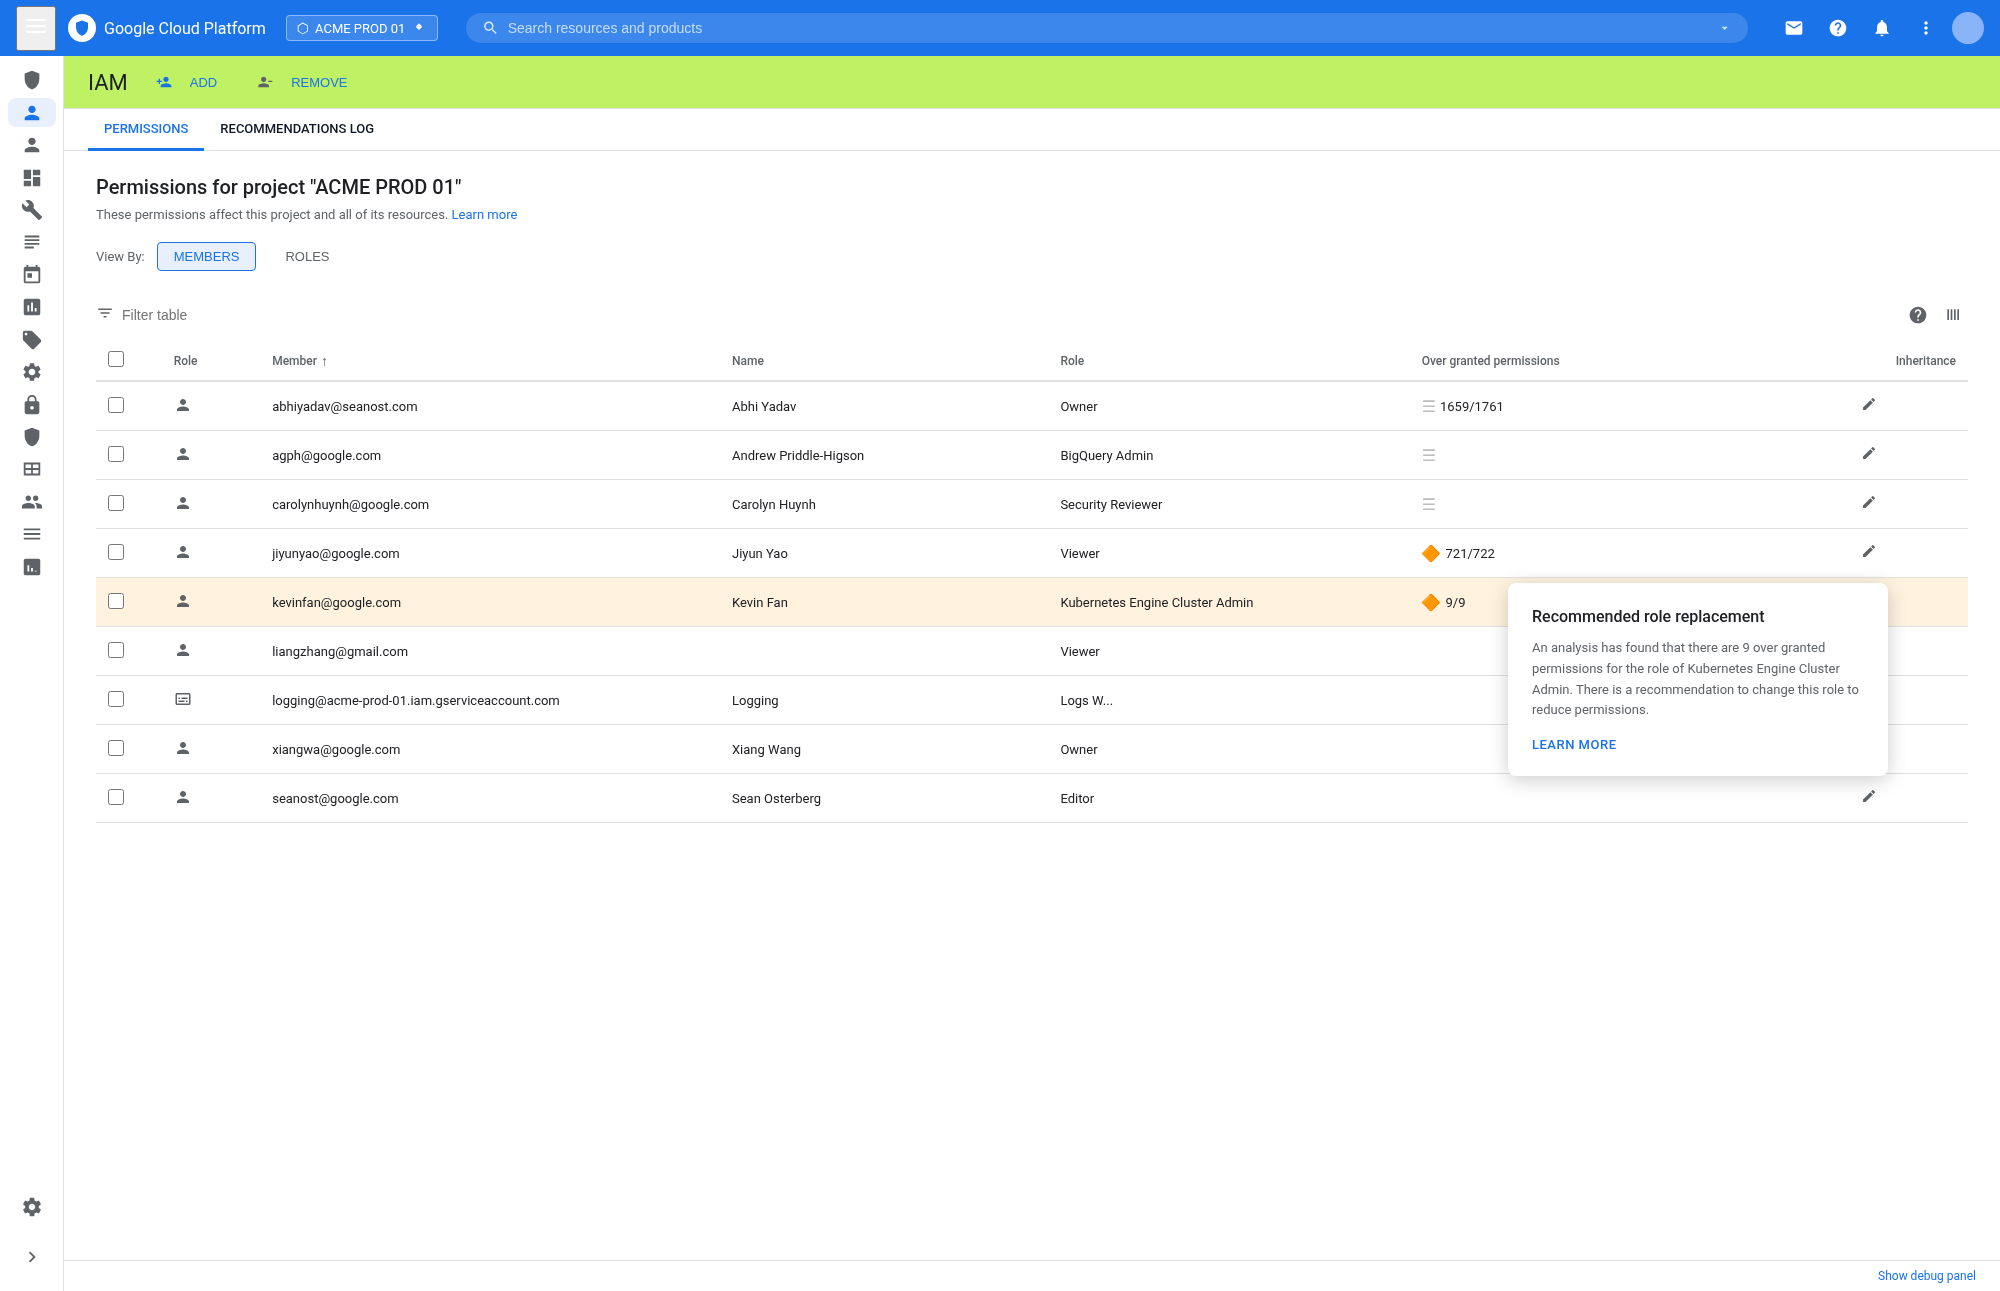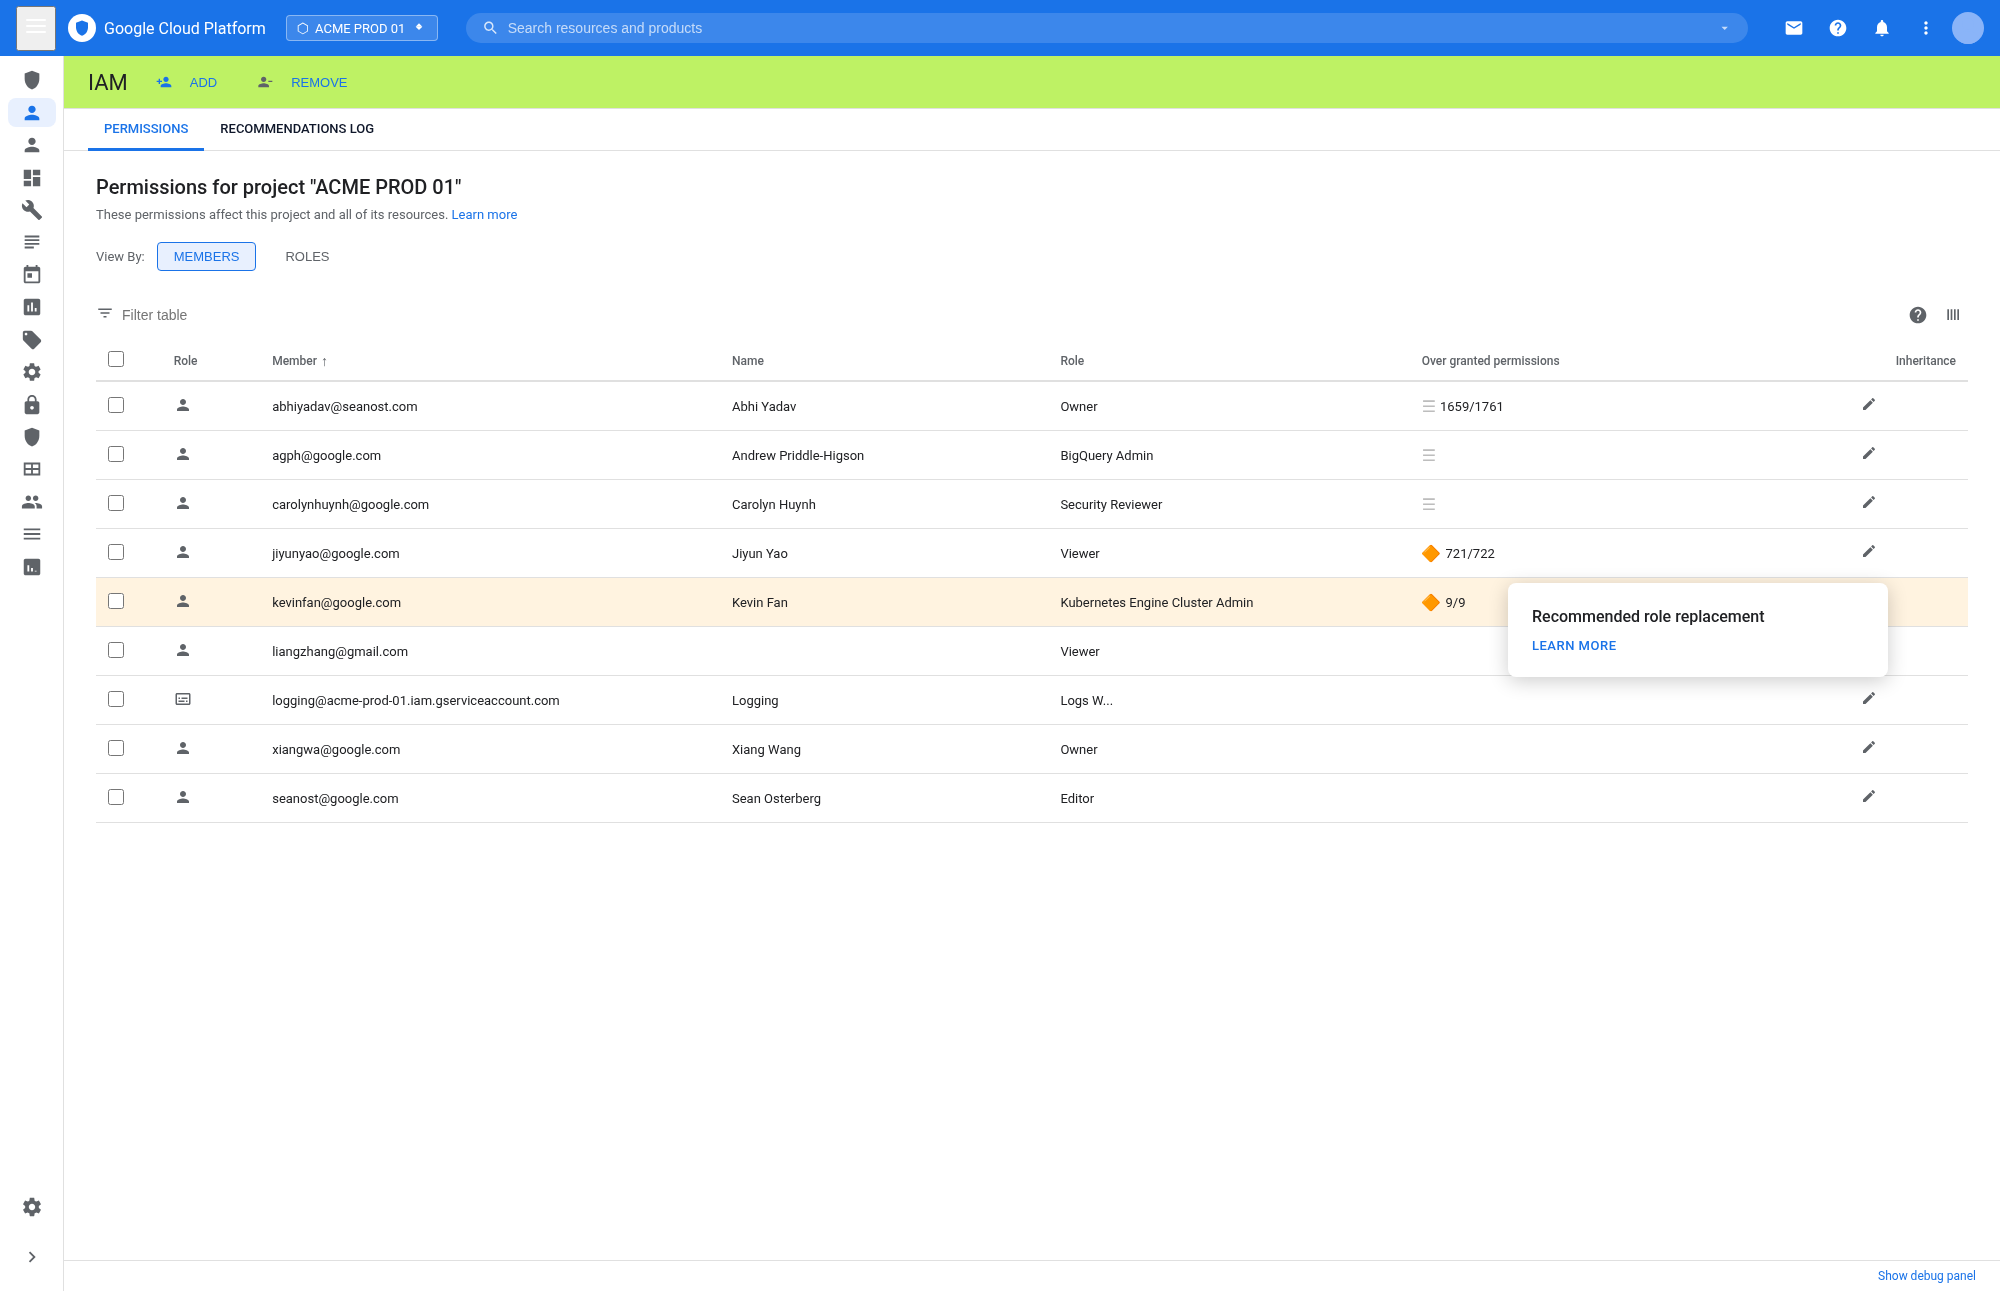--- a/index.html
+++ b/index.html
@@ -834,20 +834,21 @@
                       <path d="M3 17.25V21h3.75L17.81 9.94l-3.75-3.75L3 17.25zM20.71 7.04c.39-.39.39-1.02 0-1.41l-2.34-2.34c-.39-.39-1.02-.39-1.41 0l-1.83 1.83 3.75 3.75 1.83-1.83z"></path>
                     </svg>
         </button>
       </td>
     </tr>
             </tbody>
         </table>
 
         <div class="tooltip-card">
           <div class="tooltip-title">Recommended role replacement</div>
+          <div class="tooltip-body">An analysis has found that there are 9 over granted permissions for the role of Kubernetes Engine Cluster Admin. There is a recommendation to change this role to reduce permissions.</div>
           <a class="tooltip-action">LEARN MORE</a>
         </div>
       </div>
     </div>
   </main>
 </div>
 
 <div class="bottom-bar">
   <a class="debug-link">Show debug panel</a>
 </div>

